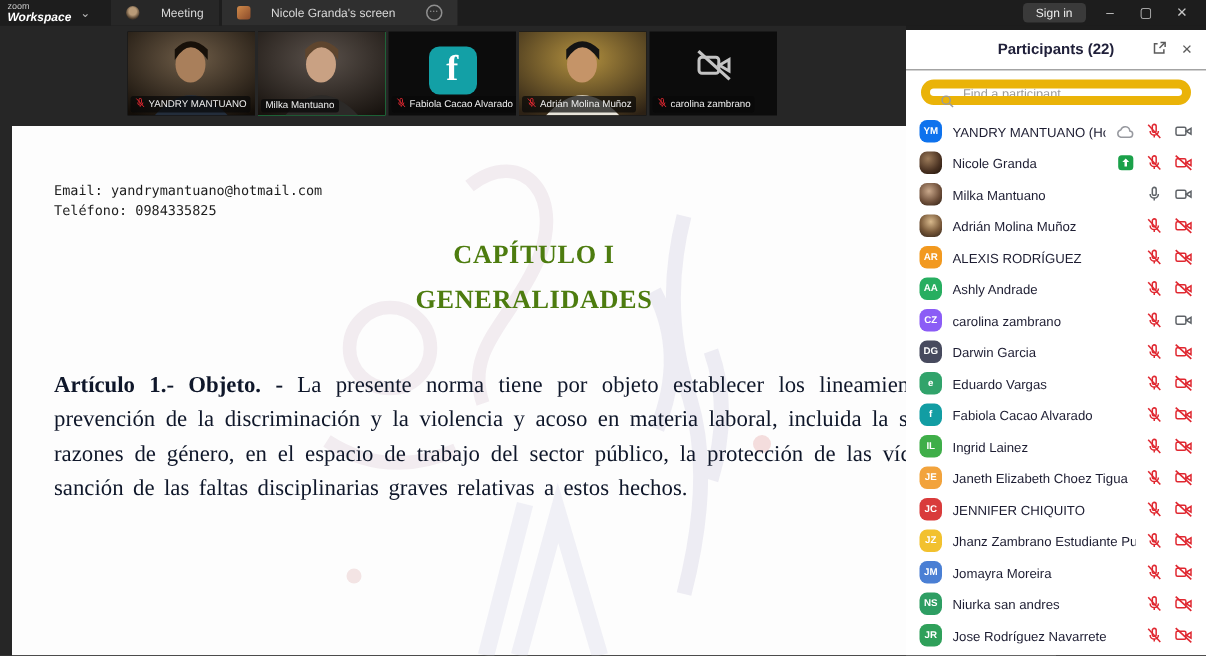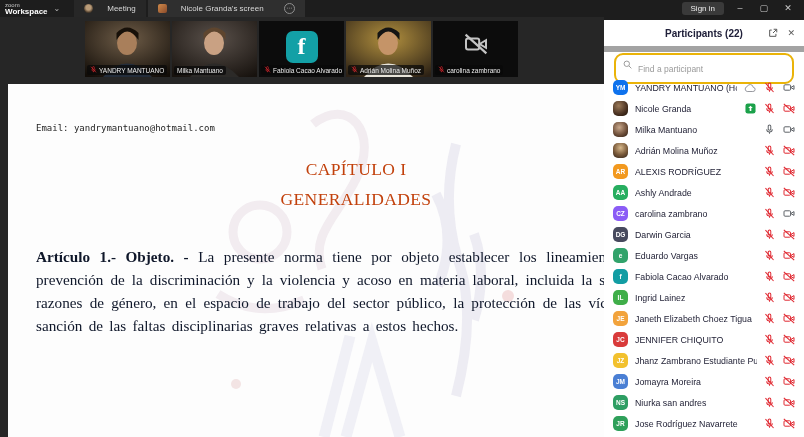--- a/index.html
+++ b/index.html
@@ -4,21 +4,21 @@
 <style>
   html,body{margin:0;padding:0;background:#000;}
   .app{position:relative;width:804px;height:437px;background:#1d1d1d;overflow:hidden;
        font-family:"Liberation Sans",sans-serif;-webkit-font-smoothing:antialiased;}
 
   
   .titlebar{position:absolute;top:0;left:0;width:804px;height:17px;background:#1d1d1d;
             display:flex;align-items:center;z-index:30;}
   .ws{display:flex;flex-direction:column;line-height:1;padding:1px 2px 0 5px;color:#fff;}
   .ws .l1{font-size:6px;color:#c9c9c9;}
-  .ws .l2{font-size:8px;font-weight:bold;}
+  .ws .l2{font-size:8px;font-weight:bold;font-style:italic;}
   .chev{color:#b5b5b5;font-size:8px;margin:0 14px 0 4px;}
   .tab{display:flex;align-items:center;gap:14px;height:17px;padding:0 10px;color:#d8d8d8;
        font-size:8px;background:#272727;margin-right:2px;cursor:default;}
   .tab.active{background:#2f2f2f;}
   .tabicon{width:9px;height:9px;border-radius:2px;flex:none;}
   .meeting-ico{background:radial-gradient(circle at 50% 40%, #b99b78 0 35%, #4a3a2a 70%);border-radius:50%;}
   .screen-ico{background:linear-gradient(135deg,#d08a4a,#8a4a2a);}
   .tabmenu{width:9px;height:9px;border:1px solid #8f8f8f;border-radius:50%;color:#c0c0c0;
            font-size:6px;line-height:8px;text-align:center;margin-left:6px;}
   .tb-right{margin-left:auto;display:flex;align-items:center;gap:8px;padding-right:8px;justify-content:center;}
@@ -38,37 +38,37 @@
                 border-radius:7px;display:flex;align-items:center;justify-content:center;color:#fff;
                 font-weight:bold;font-size:24px;font-family:"Liberation Serif",serif;}
   .video-off-glyph{position:absolute;left:50%;top:44%;transform:translate(-50%,-50%);}
 
   
   .doc{position:absolute;left:8px;top:67px;width:696px;height:353px;background:#fdfdfd;color:#111;}
   .wm{position:absolute;left:0;top:0;pointer-events:none;}
   .contact{position:absolute;left:28px;top:38px;font-family:"DejaVu Sans Mono",monospace;
            font-size:9px;line-height:1.4;color:#1d1d1d;}
   .doc-title{position:absolute;left:0;top:70px;width:100%;text-align:center;
-             font-family:"Liberation Serif",serif;font-weight:normal;font-size:17.5px;
-             letter-spacing:.4px;line-height:1.72;color:#c2410c;}
+             font-family:"Liberation Serif",serif;font-weight:bold;font-size:17.5px;
+             letter-spacing:.4px;line-height:1.72;color:#4d7c0f;}
   .logo{position:absolute;right:8px;top:32px;width:78px;text-align:center;}
   .logo svg{display:block;margin:0 auto;}
   .logo .nm{font-size:8px;font-weight:bold;letter-spacing:.4px;line-height:1.15;color:#1a1a1a;margin-top:2px;}
   .logo .tg{font-size:3.6px;color:#8a8a8a;letter-spacing:.3px;margin-top:1px;}
   .doc-para{position:absolute;left:28px;right:24px;top:146px;font-family:"Liberation Serif",serif;
             font-size:15.2px;line-height:1.52;text-align:justify;color:#0f172a;word-spacing:2.5px;}
 
   
   .panel{position:absolute;right:0;top:20px;width:200px;height:417px;background:#fff;z-index:20;}
   .panel-header{position:relative;height:26px;display:flex;align-items:center;justify-content:center;
-                border-bottom:6px solid #a3a3a3;}
+                border-bottom:1px solid #a3a3a3;}
   .panel-title{font-size:10px;font-weight:bold;color:#20203a;}
   .panel-hicons{position:absolute;right:9px;top:0;height:26px;display:flex;gap:9px;align-items:center;color:#5a5a5a;}
   .panel-hicons .x{font-size:9px;color:#5a5a5a;}
-  .search{position:absolute;left:10px;top:33px;width:180px;height:31px;border:2px solid #eab308;
+  .search{position:absolute;left:10px;top:33px;width:180px;height:17px;border:6px solid #eab308;
           border-radius:9px;display:flex;padding:0 7px;gap:4px;box-sizing:border-box;}
   .search input{border:none;outline:none;font-size:8.5px;width:100%;color:#333;background:transparent;
                 font-family:"Liberation Sans",sans-serif;}
   .search input::placeholder{color:#9a9a9a;}
   .plist{position:absolute;top:57px;left:0;right:0;bottom:0;overflow:hidden;}
   .p-row{display:flex;align-items:center;height:21px;padding:0 9px;gap:7px;}
   .p-avatar{width:15px;height:15px;border-radius:5px;flex:none;display:flex;align-items:center;
             justify-content:center;color:#fff;font-size:6.5px;font-weight:bold;}
   .p-name{font-size:8.8px;color:#1d1d32;white-space:nowrap;overflow:hidden;flex:1;}
   .p-icons{display:flex;gap:8px;align-items:center;flex:none;}
@@ -212,20 +212,21 @@
         <g stroke="#f0f0f6" stroke-width="11" fill="none">
           <path d="M338 353 L364 258 L392 353"></path>
           <path d="M316 353 L342 252"></path>
         </g>
         <circle cx="500" cy="212" r="6" fill="#f4dddd"></circle>
         <circle cx="228" cy="300" r="5" fill="#f3e4e4"></circle>
       </svg>
 
       <div class="contact">
         <div>Email: yandrymantuano@hotmail.com</div>
+        <div>Teléfono: 0984335825</div>
       </div>
 
       <div class="doc-title">
         <div>CAPÍTULO I</div>
         <div>GENERALIDADES</div>
       </div>
 
       <div class="logo">
         <svg width="36" height="41" viewBox="0 0 38 43">
           <path d="M19 1.5 L36 6.5 V23 Q36 35 19 41.5 Q2 35 2 23 V6.5 Z" fill="#fff" stroke="#1c1c1c" stroke-width="1.6"></path>

